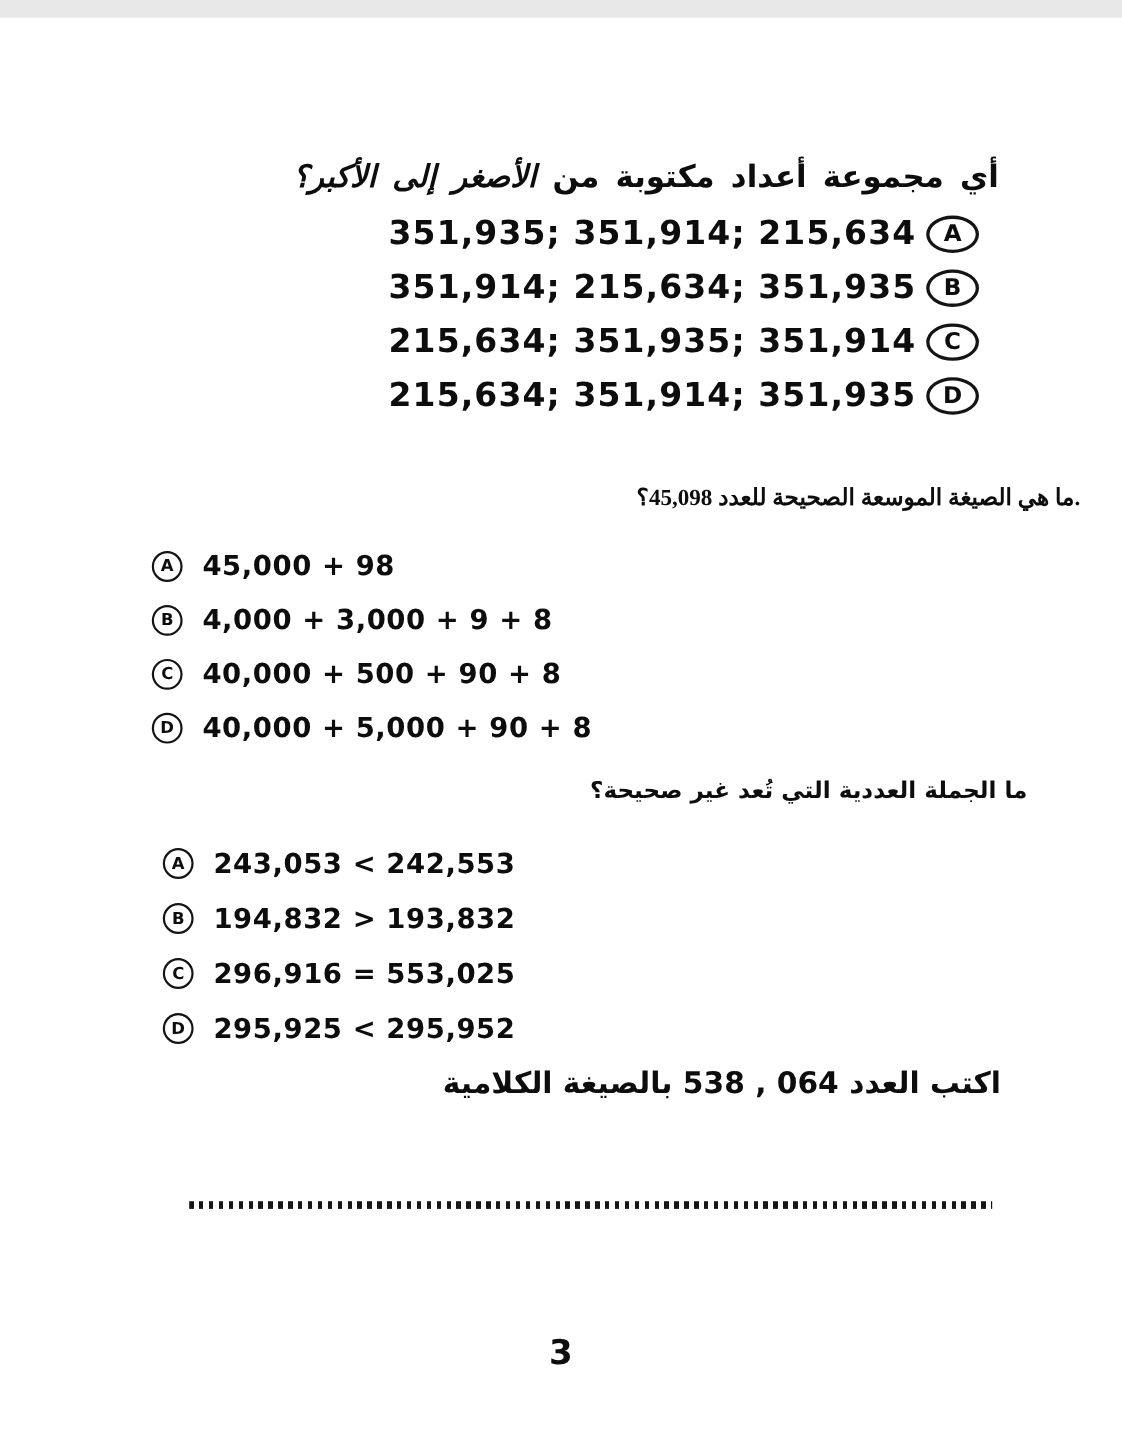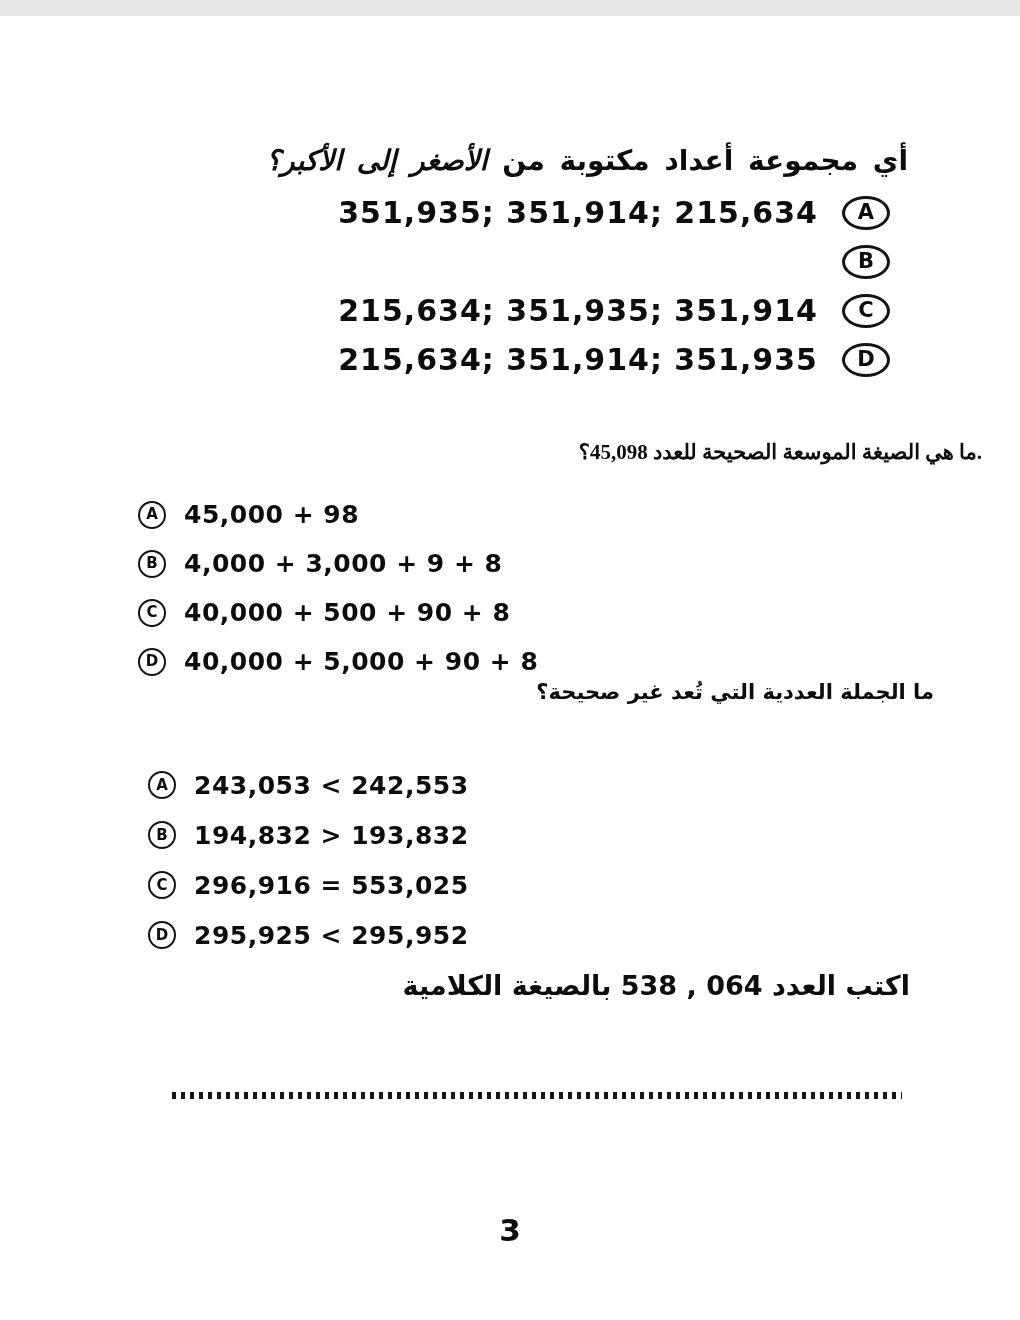--- a/index.html
+++ b/index.html
@@ -17,38 +17,38 @@
   
   .q-title {
     direction:rtl;
     text-align:right;
     font-weight:bold;
     white-space:nowrap;
   }
   .q1-title { top:128px; right:112px; font-size:28px; word-spacing:5px; }
   .q1-title .it { font-style:italic; }
   .q2-title { top:424px; right:38px;  font-size:21px;font-family:Liberation Serif, serif; }
-  .q3-title { top:664px; right:86px;  font-size:21px; }
+  .q3-title { top:690px; right:86px;  font-size:21px; }
   .q4-prompt{ top:954px; right:110px; font-size:27px; }
 
   
   .badge {
     display:inline-flex; align-items:center; justify-content:center;
     border:3px solid #141414; border-radius:50%;
     font-weight:bold; line-height:1; flex:0 0 auto;
     box-sizing:border-box;
   }
   .badge-lg { width:48px; height:34px; border-width:3.5px; font-size:21px; }
   .badge-sm { width:28px; height:28px; border-width:2.5px; font-size:15px; }
 
   
   .q1-options { top:172px; right:130px; }
   .q1-row {
     display:flex; justify-content:flex-end; align-items:center;
-    gap:24px; height:49px;
+    gap:9px; height:49px;
   }
   .q1-nums {
     font-weight:bold; font-size:30px; letter-spacing:1px;
     direction:ltr; unicode-bidi:isolate; white-space:nowrap;
   }
 
   
   .left-options { }
   .q2-options { top:474px; left:138px; }
   .q3-options { top:744px; left:148px; }
@@ -83,20 +83,21 @@
     <span>أي مجموعة أعداد مكتوبة من</span>
     <span class="it">الأصغر إلى الأكبر؟</span>
   </div>
 
   <div class="abs q1-options">
     <div class="q1-row">
       <span class="q1-nums">351,935; 351,914; 215,634</span>
       <span class="badge badge-lg">A</span>
     </div>
     <div class="q1-row">
+      <span class="q1-nums">351,914; 215,634; 351,935</span>
       <span class="badge badge-lg">B</span>
     </div>
     <div class="q1-row">
       <span class="q1-nums">215,634; 351,935; 351,914</span>
       <span class="badge badge-lg">C</span>
     </div>
     <div class="q1-row">
       <span class="q1-nums">215,634; 351,914; 351,935</span>
       <span class="badge badge-lg">D</span>
     </div>

